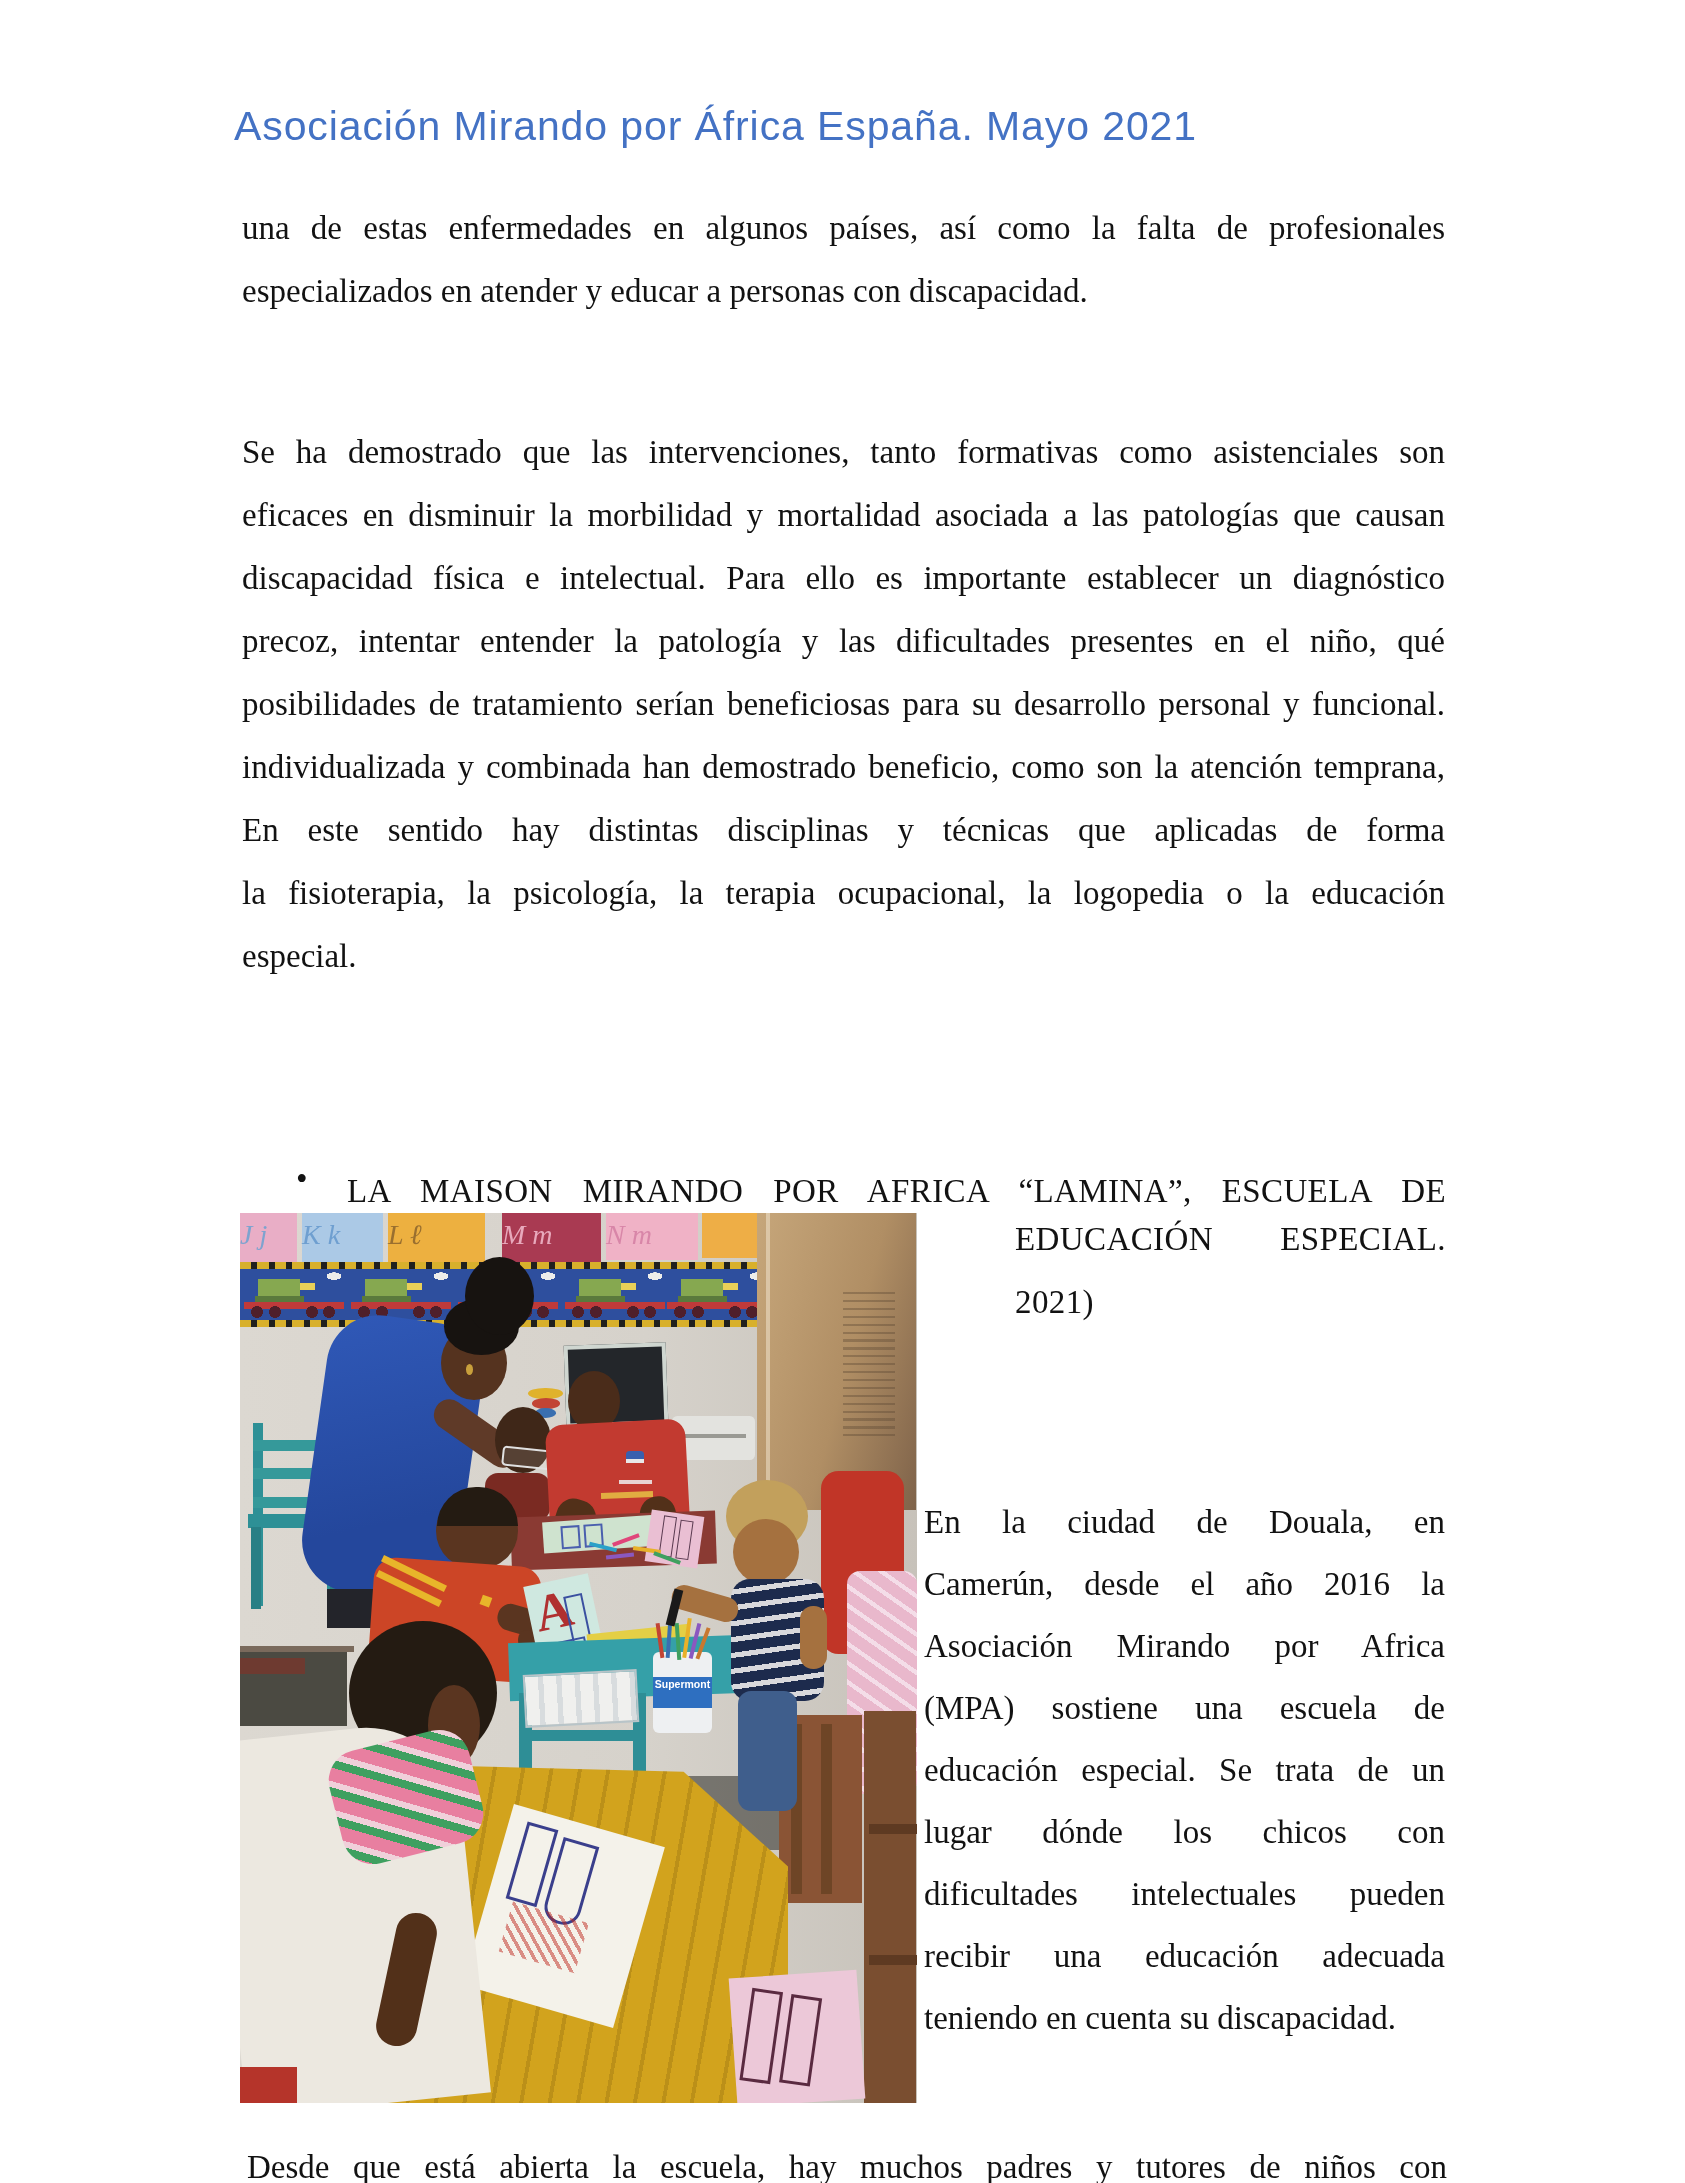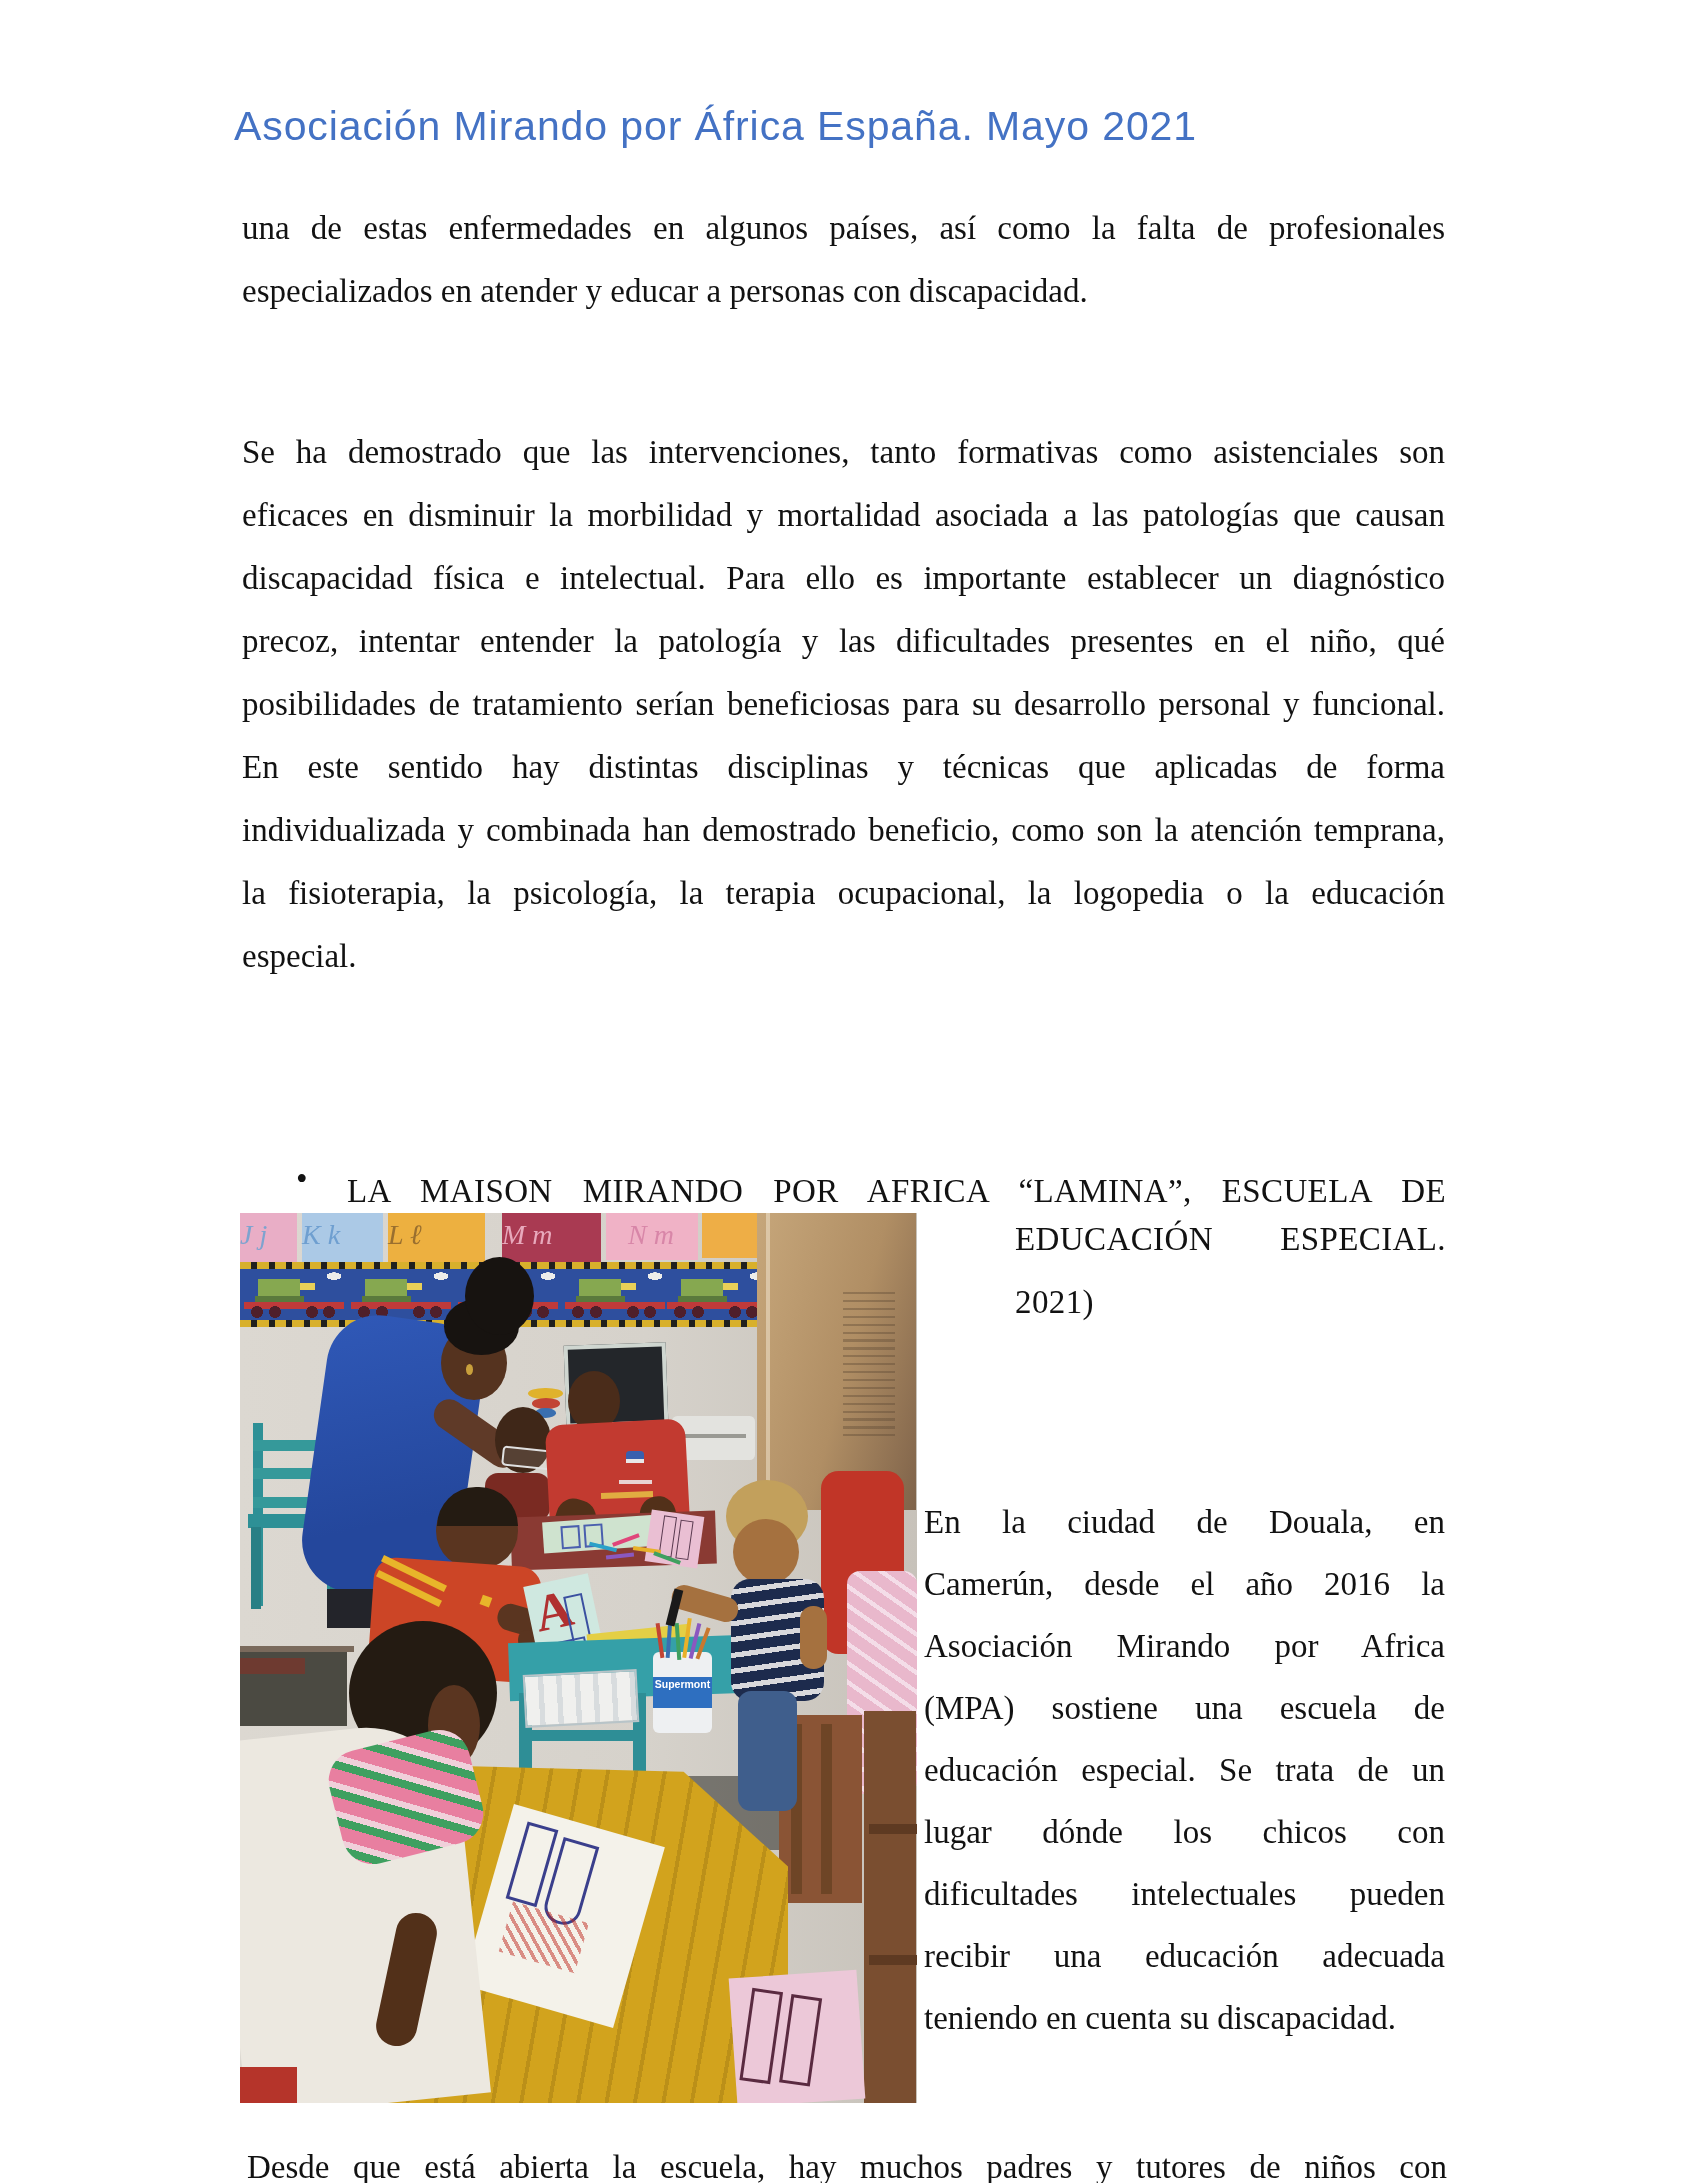--- a/index.html
+++ b/index.html
@@ -45,22 +45,22 @@
     <div class="line j">una de estas enfermedades en algunos países, así como la falta de profesionales</div>
     <div class="line">especializados en atender y educar a personas con discapacidad.</div>
   </div>
 
   <div class="a" style="left:242px;top:421px;width:1203px;">
     <div class="line j">Se ha demostrado que las intervenciones, tanto formativas como asistenciales son</div>
     <div class="line j">eficaces en disminuir la morbilidad y mortalidad asociada a las patologías que causan</div>
     <div class="line j">discapacidad física e intelectual. Para ello es importante establecer un diagnóstico</div>
     <div class="line j">precoz, intentar entender la patología y las dificultades presentes en el niño, qué</div>
     <div class="line j">posibilidades de tratamiento serían beneficiosas para su desarrollo personal y funcional.</div>
+    <div class="line j">individualizada y combinada han demostrado beneficio, como son la atención temprana,</div>
     <div class="line j">En este sentido hay distintas disciplinas y técnicas que aplicadas de forma</div>
-    <div class="line j">individualizada y combinada han demostrado beneficio, como son la atención temprana,</div>
     <div class="line j">la fisioterapia, la psicología, la terapia ocupacional, la logopedia o la educación</div>
     <div class="line">especial.</div>
   </div>
 
   <div class="a bullet" style="left:296px;top:1148px;">•</div>
   <div class="a" style="left:347px;top:1160px;width:1099px;">
     <div class="line j caps">LA MAISON MIRANDO POR AFRICA “LAMINA”, ESCUELA DE</div>
   </div>
 
   <div class="a" style="left:1015px;top:1208px;width:431px;">
@@ -93,21 +93,21 @@
     <div class="a" style="left:62px;top:0;width:81px;height:51px;background:#abc9e6;">
       <span class="posterletter" style="color:#6f9fd0;">K k</span>
       </div>
     <div class="a" style="left:148px;top:0;width:97px;height:52px;background:#edb040;">
       <span class="posterletter" style="color:#9a6f2f;">L ℓ</span>
       </div>
     <div class="a" style="left:262px;top:0;width:99px;height:49px;background:#a93a52;">
       <span class="posterletter" style="color:#e8a9bc;">M m</span>
       </div>
     <div class="a" style="left:366px;top:0;width:92px;height:47px;background:#f0b2c6;">
-      <span class="posterletter" style="color:#d886a8;padding-left:22px;">N m</span>
+      <span class="posterletter" style="color:#d886a8;">N m</span>
       </div>
     <div class="a" style="left:462px;top:0;width:57px;height:45px;background:#eeae46;">
       <span class="posterletter" style="color:#b5832f;"></span>
       </div>
 
     <div class="a" style="left:0;top:49px;width:527px;height:65px;background:#2e4f9e;">
       <div class="hazard" style="top:0;"></div>
       <div class="hazard" style="bottom:0;"></div>
       <div class="truck" style="left:4.4px;top:7.9px;"></div>
       <div class="truck" style="left:111px;top:7.9px;"></div>

